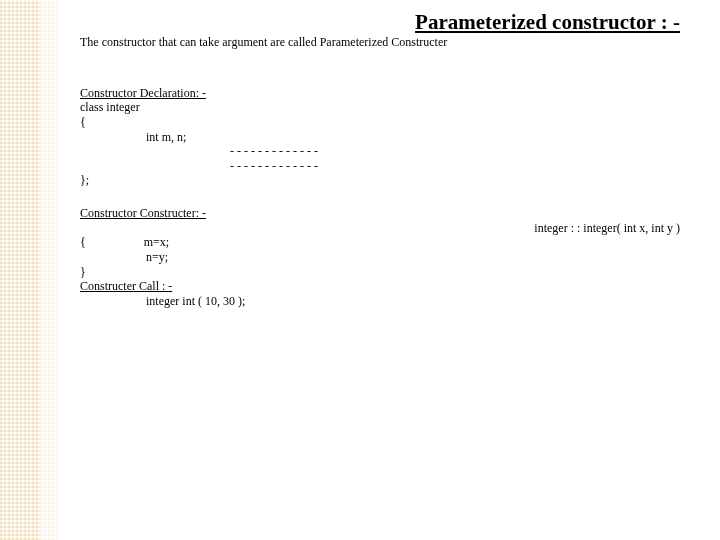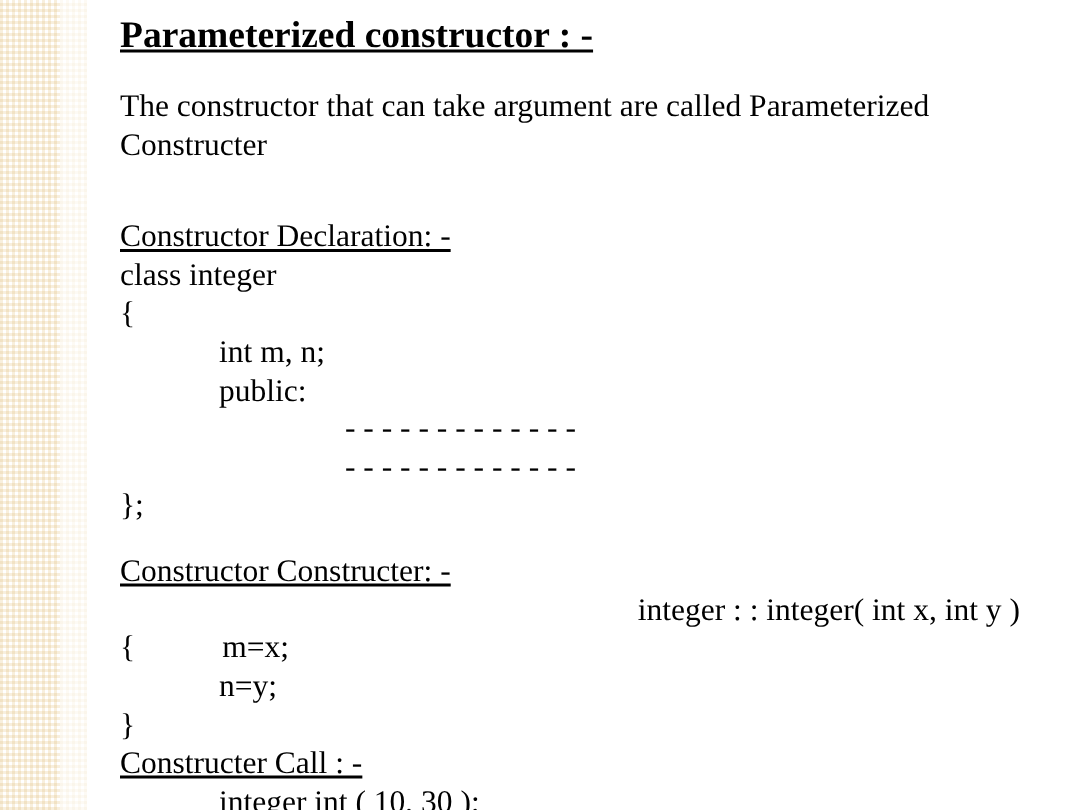--- a/index.html
+++ b/index.html
@@ -45,27 +45,28 @@
     background-blend-mode: multiply;
     opacity: 0.35;
   }
   .page {
     position: absolute;
     left: 80px;
     top: 10px;
     width: 600px;
   }
   .title {
-    font-size: 25px;
+    font-size: 21px;
     font-weight: bold;
     text-decoration: underline;
-    margin-bottom: 20px;
+    margin-bottom: 0;
+    text-align: right;
   }
   .body {
-    font-size: 21px;
+    font-size: 12px;
     line-height: 1.22;
   }
   .section-head {
     font-weight: normal;
     text-decoration: underline;
     display: inline;
   }
   .ind1 { padding-left: 66px; }
   .ind2 { padding-left: 150px; }
   .ind0b { padding-left: 4px; text-align: right; }
@@ -85,21 +86,20 @@
     <div>The constructor that can take argument are called Parameterized Constructer</div>
   </div>
 
   <div class="gap2"></div>
 
   <div class="body">
     <span class="section-head">Constructor Declaration: -</span>
     <div>class integer</div>
     <div>{</div>
     <div class="ind1">int m, n;</div>
-    <div class="ind1">public:</div>
     <div class="ind2">- - - - - - - - - - - - -</div>
     <div class="ind2">- - - - - - - - - - - - -</div>
     <div>};</div>
   </div>
 
   <div class="gap"></div>
 
   <div class="body">
     <span class="section-head">Constructor Constructer: -</span>
     <div class="ind0b"> integer : : integer( int x, int y )</div>

